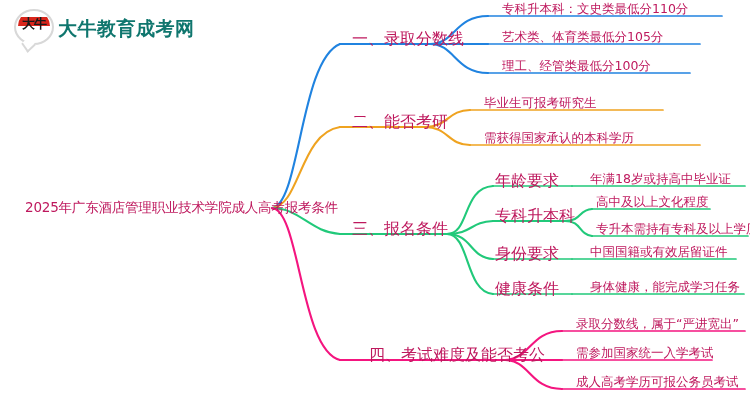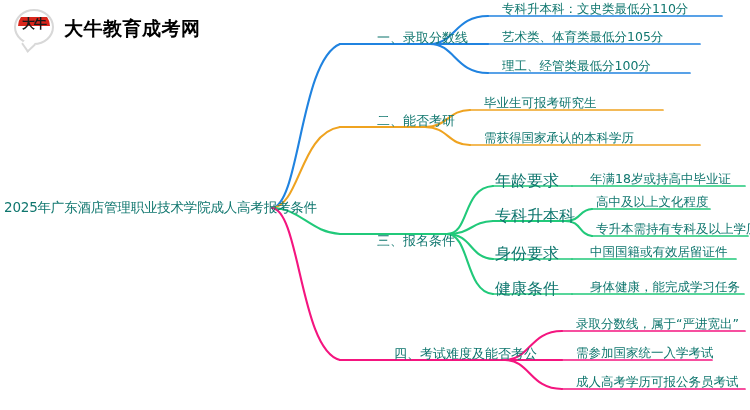--- a/index.html
+++ b/index.html
@@ -4,21 +4,21 @@
 <style>
   html,body{margin:0;padding:0;}
   body{
     width:750px;height:410px;background:#ffffff;
     font-family:"DejaVu Sans","Liberation Sans",sans-serif;
     position:relative;overflow:hidden;
   }
   #mindmap{position:absolute;left:0;top:0;width:750px;height:410px;}
 
   
-  .logo{position:absolute;left:14px;top:8px;display:flex;align-items:center;gap:8px;}
+  .logo{position:absolute;left:14px;top:8px;display:flex;align-items:center;gap:2px;}
   .logo-mark{
     position:relative;width:42px;height:42px;
   }
   .bubble{
     position:absolute;left:0;top:1px;width:40px;height:36px;
     background:#ffffff;border:2.5px solid #d8d8d8;border-radius:50% 50% 50% 50%;
     box-sizing:border-box;
   }
   .bubble:after{
     content:"";position:absolute;left:7px;bottom:-7px;
@@ -35,34 +35,34 @@
     position:absolute;right:8px;top:9px;width:7px;height:9px;
     background:#d9261c;border-radius:50% 50% 45% 45%;
   }
   .bubble-text{
     position:absolute;left:0;top:9px;width:40px;text-align:center;
     font-size:13px;font-weight:bold;color:#1a1a1a;line-height:1;
     letter-spacing:-1px;
   }
   .logo-words{display:flex;flex-direction:column;justify-content:center;}
   .logo-title{
-    font-size:19px;font-weight:bold;color:#000000;line-height:1.05;
+    font-size:19px;font-weight:bold;color:#0f766e;line-height:1.05;
     letter-spacing:0.5px;
   }
   .logo-sub{
     font-size:11.5px;font-weight:bold;color:#1f9a4d;line-height:1.2;
     letter-spacing:0.2px;margin-top:1px;
   }
 
   
   .node{
-    position:absolute;color:#0f766e;white-space:nowrap;line-height:1;
+    position:absolute;color:#be185d;white-space:nowrap;line-height:1;
   }
-  .root-node{font-size:13.5px;letter-spacing:-0.2px;}
-  .lvl1{font-size:13px;margin-left:25px;}
+  .root-node{font-size:13.5px;letter-spacing:-0.2px;margin-left:21px;}
+  .lvl1{font-size:16px;}
   .lvl2{font-size:16px;}
   .leaf{font-size:12.5px;}
 </style>
 </head>
 <body>
 
 <div class="logo">
   <div class="logo-mark">
     <div class="bubble"></div>
     <div class="bubble-arc"></div>
@@ -140,21 +140,21 @@
 
 <div class="node lvl1" style="left:352px;top:31px;">一、录取分数线</div>
 <div class="node leaf" style="left:502px;top:3px;">专科升本科：文史类最低分110分</div>
 <div class="node leaf" style="left:502px;top:31px;">艺术类、体育类最低分105分</div>
 <div class="node leaf" style="left:502px;top:60px;">理工、经管类最低分100分</div>
 
 <div class="node lvl1" style="left:352px;top:114px;">二、能否考研</div>
 <div class="node leaf" style="left:484px;top:97px;">毕业生可报考研究生</div>
 <div class="node leaf" style="left:484px;top:132px;">需获得国家承认的本科学历</div>
 
-<div class="node lvl1" style="left:352px;top:234px;">三、报名条件</div>
+<div class="node lvl1" style="left:352px;top:221px;">三、报名条件</div>
 
 <div class="node lvl2" style="left:495px;top:173px;">年龄要求</div>
 <div class="node leaf" style="left:590px;top:173px;text-align:center;">年满18岁或持高中毕业证</div>
 
 <div class="node lvl2" style="left:495px;top:208px;">专科升本科</div>
 <div class="node leaf" style="left:596px;top:196px;font-family:Liberation Serif, serif;">高中及以上文化程度</div>
 <div class="node leaf" style="left:596px;top:223px;">专升本需持有专科及以上学历</div>
 
 <div class="node lvl2" style="left:495px;top:246px;">身份要求</div>
 <div class="node leaf" style="left:590px;top:246px;">中国国籍或有效居留证件</div>

